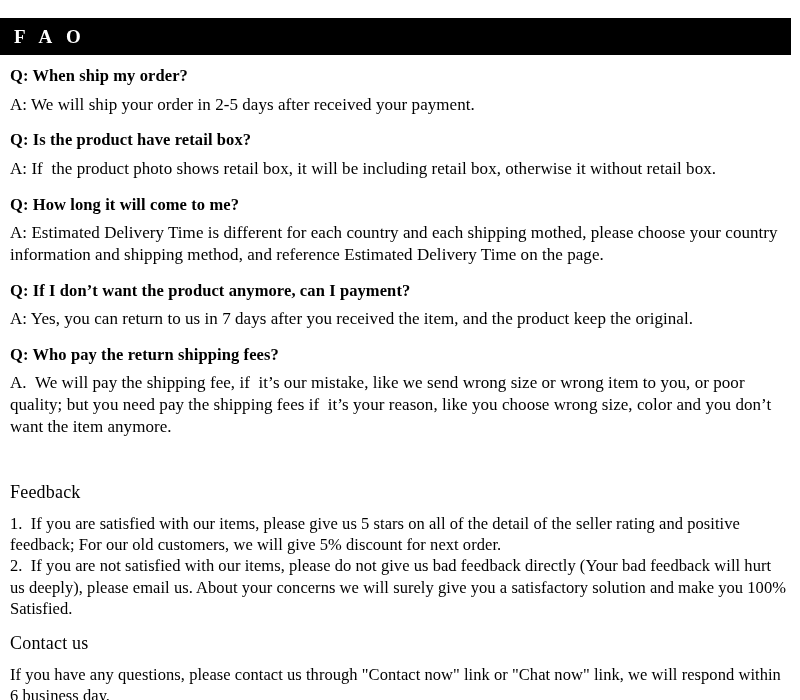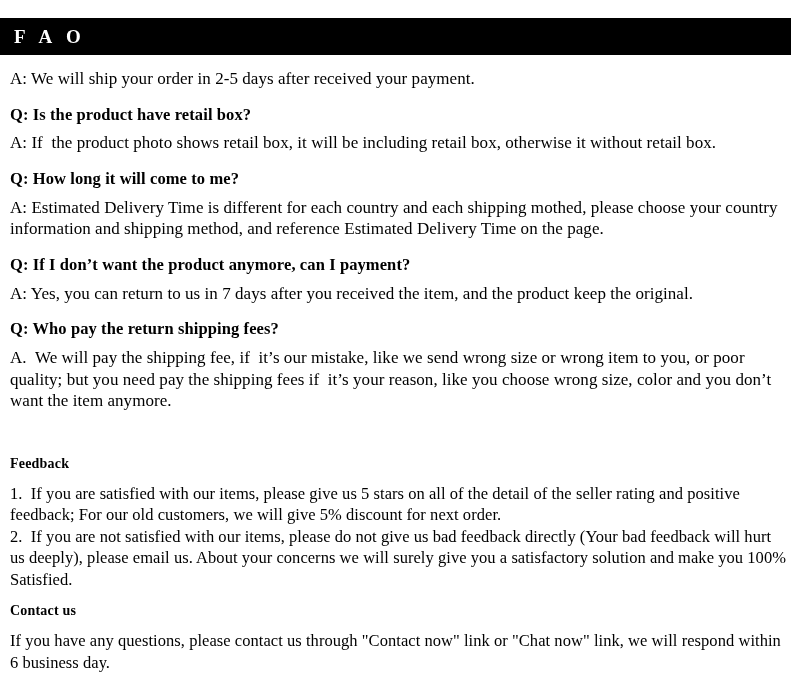--- a/index.html
+++ b/index.html
@@ -69,22 +69,22 @@
     margin: 0 0 17px 0;
     letter-spacing: 0.05px;
     white-space: pre-wrap;
   }
 
   .section-gap {
     height: 28px;
   }
 
   .section-heading {
-    font-weight: bold;
-    font-size: 14px;
+    font-weight: normal;
+    font-size: 18px;
     line-height: 1.0;
     margin: 0 0 12px 0;
     letter-spacing: 0.2px;
   }
 
   .para {
     font-weight: normal;
     font-size: 16.5px;
     line-height: 1.3;
     margin: 0;
@@ -104,20 +104,21 @@
 
 <div class="page">
 
   <div class="title-bar">
     <div class="title-bar-text">F A O</div>
   </div>
 
   <div class="content">
 
     <div class="qa-block">
+      <p class="q-line">Q: When ship my order?</p>
       <p class="a-line">A: We will ship your order in 2-5 days after received your payment.</p>
     </div>
 
     <div class="qa-block">
       <p class="q-line">Q: Is the product have retail box?</p>
       <p class="a-line">A: If  the product photo shows retail box, it will be including retail box, otherwise it without retail box.</p>
     </div>
 
     <div class="qa-block">
       <p class="q-line">Q: How long it will come to me?</p>

